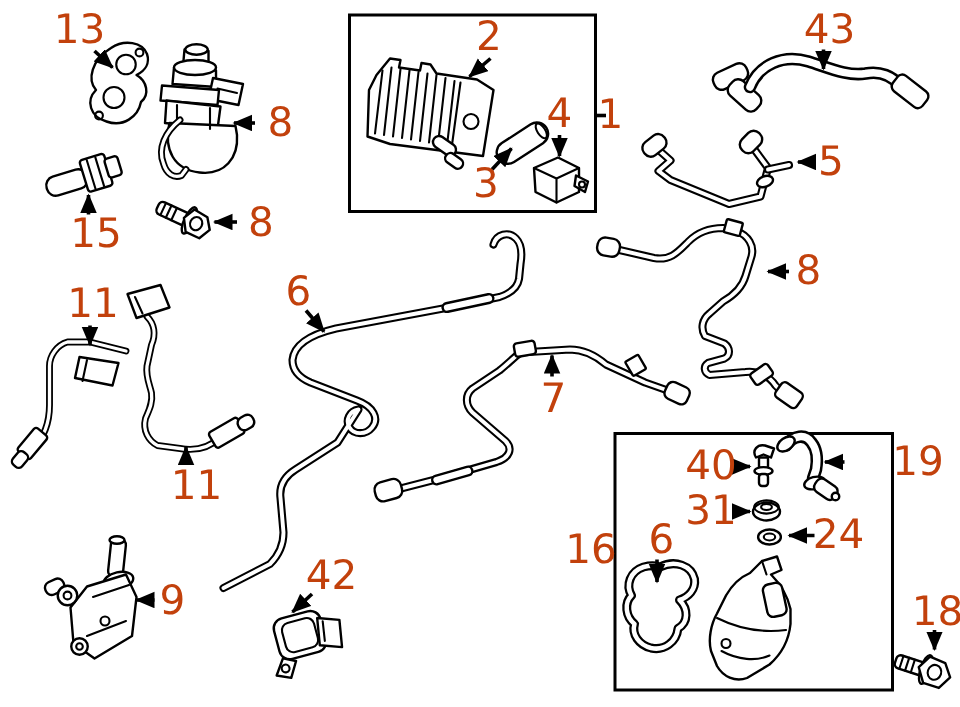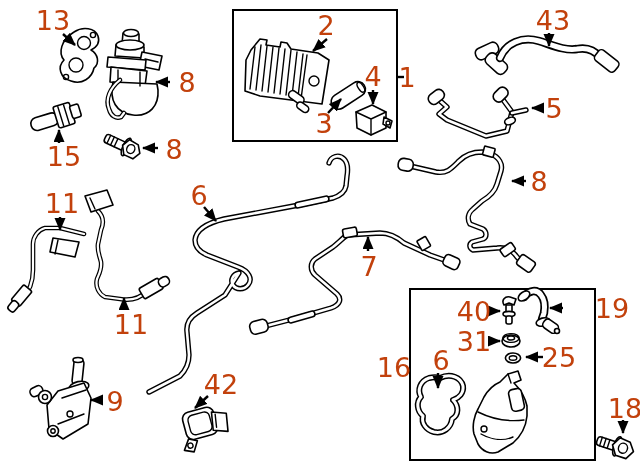--- a/index.html
+++ b/index.html
@@ -319,17 +319,17 @@
   <div class="callout" style="left:131px;top:324px">11</div>
   <div class="callout" style="left:187px;top:82px">8</div>
   <div class="callout" style="left:53px;top:20px">13</div>
   <div class="callout" style="left:174px;top:149px">8</div>
   <div class="callout" style="left:64px;top:156px">15</div>
   <div class="callout" style="left:394px;top:367px">16</div>
   <div class="callout" style="left:441px;top:360px">6</div>
   <div class="callout" style="left:625px;top:408px">18</div>
   <div class="callout" style="left:612px;top:308px">19</div>
   <div class="callout" style="left:474px;top:311px">40</div>
-  <div class="callout" style="left:559px;top:357px">25</div>
+  <div class="callout" style="left:559px;top:357px">24</div>
   <div class="callout" style="left:474px;top:341px">31</div>
   <div class="callout" style="left:553px;top:20px">43</div>
   <div class="callout" style="left:221px;top:384px">42</div>
 </div>
 
 </body></html>

